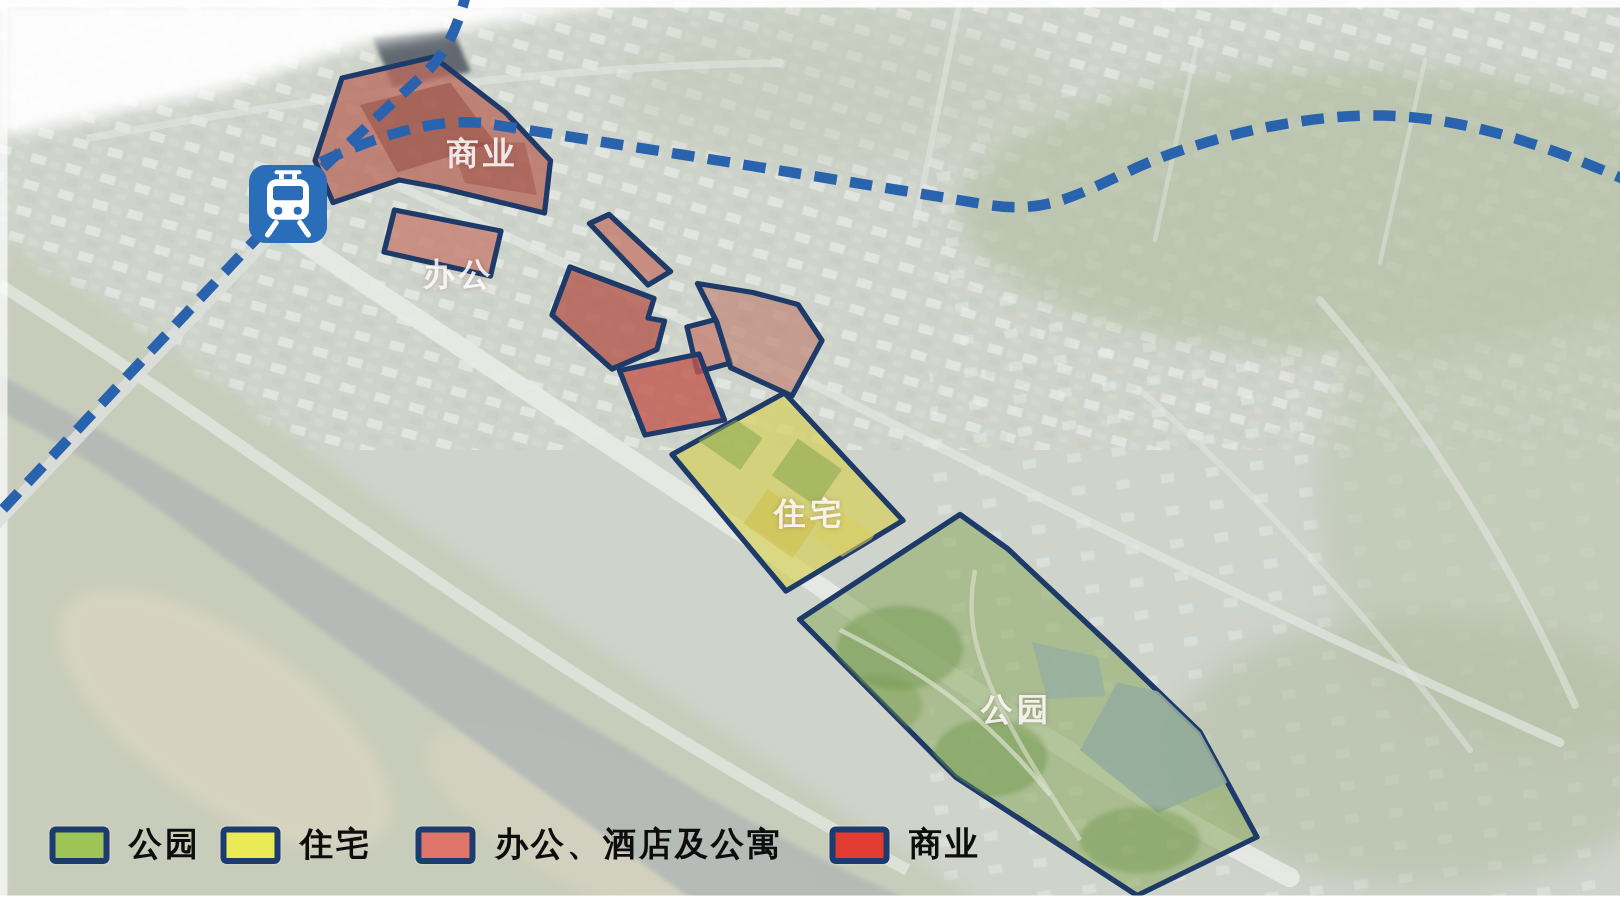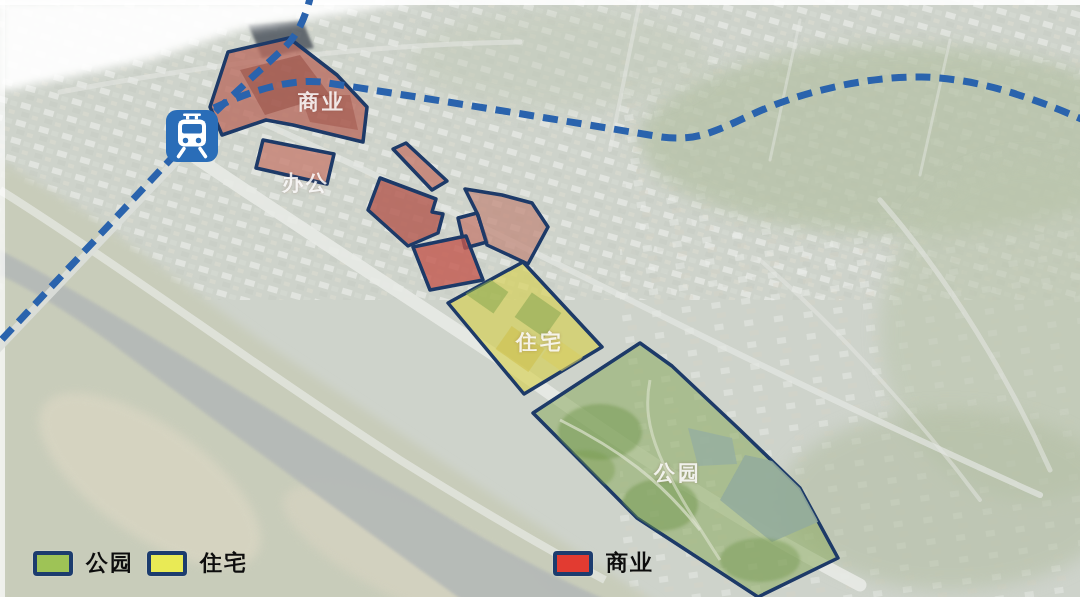--- a/index.html
+++ b/index.html
@@ -161,19 +161,23 @@
 
 <div class="legend">
   <div class="legend-item li-1">
     <span class="legend-swatch" style="background: rgb(158, 195, 86);"></span>
     <span class="legend-label">公园</span>
   </div>
   <div class="legend-item li-2">
     <span class="legend-swatch" style="background: rgb(233, 234, 85);"></span>
     <span class="legend-label">住宅</span>
   </div>
+  <div class="legend-item li-3">
+    <span class="legend-swatch" style="background: rgb(224, 117, 107);"></span>
+    <span class="legend-label">办公、酒店及公寓</span>
+  </div>
   <div class="legend-item li-4">
     <span class="legend-swatch" style="background: rgb(226, 59, 49);"></span>
     <span class="legend-label">商业</span>
   </div>
 </div>
 
 </div>
 
 </body></html>

